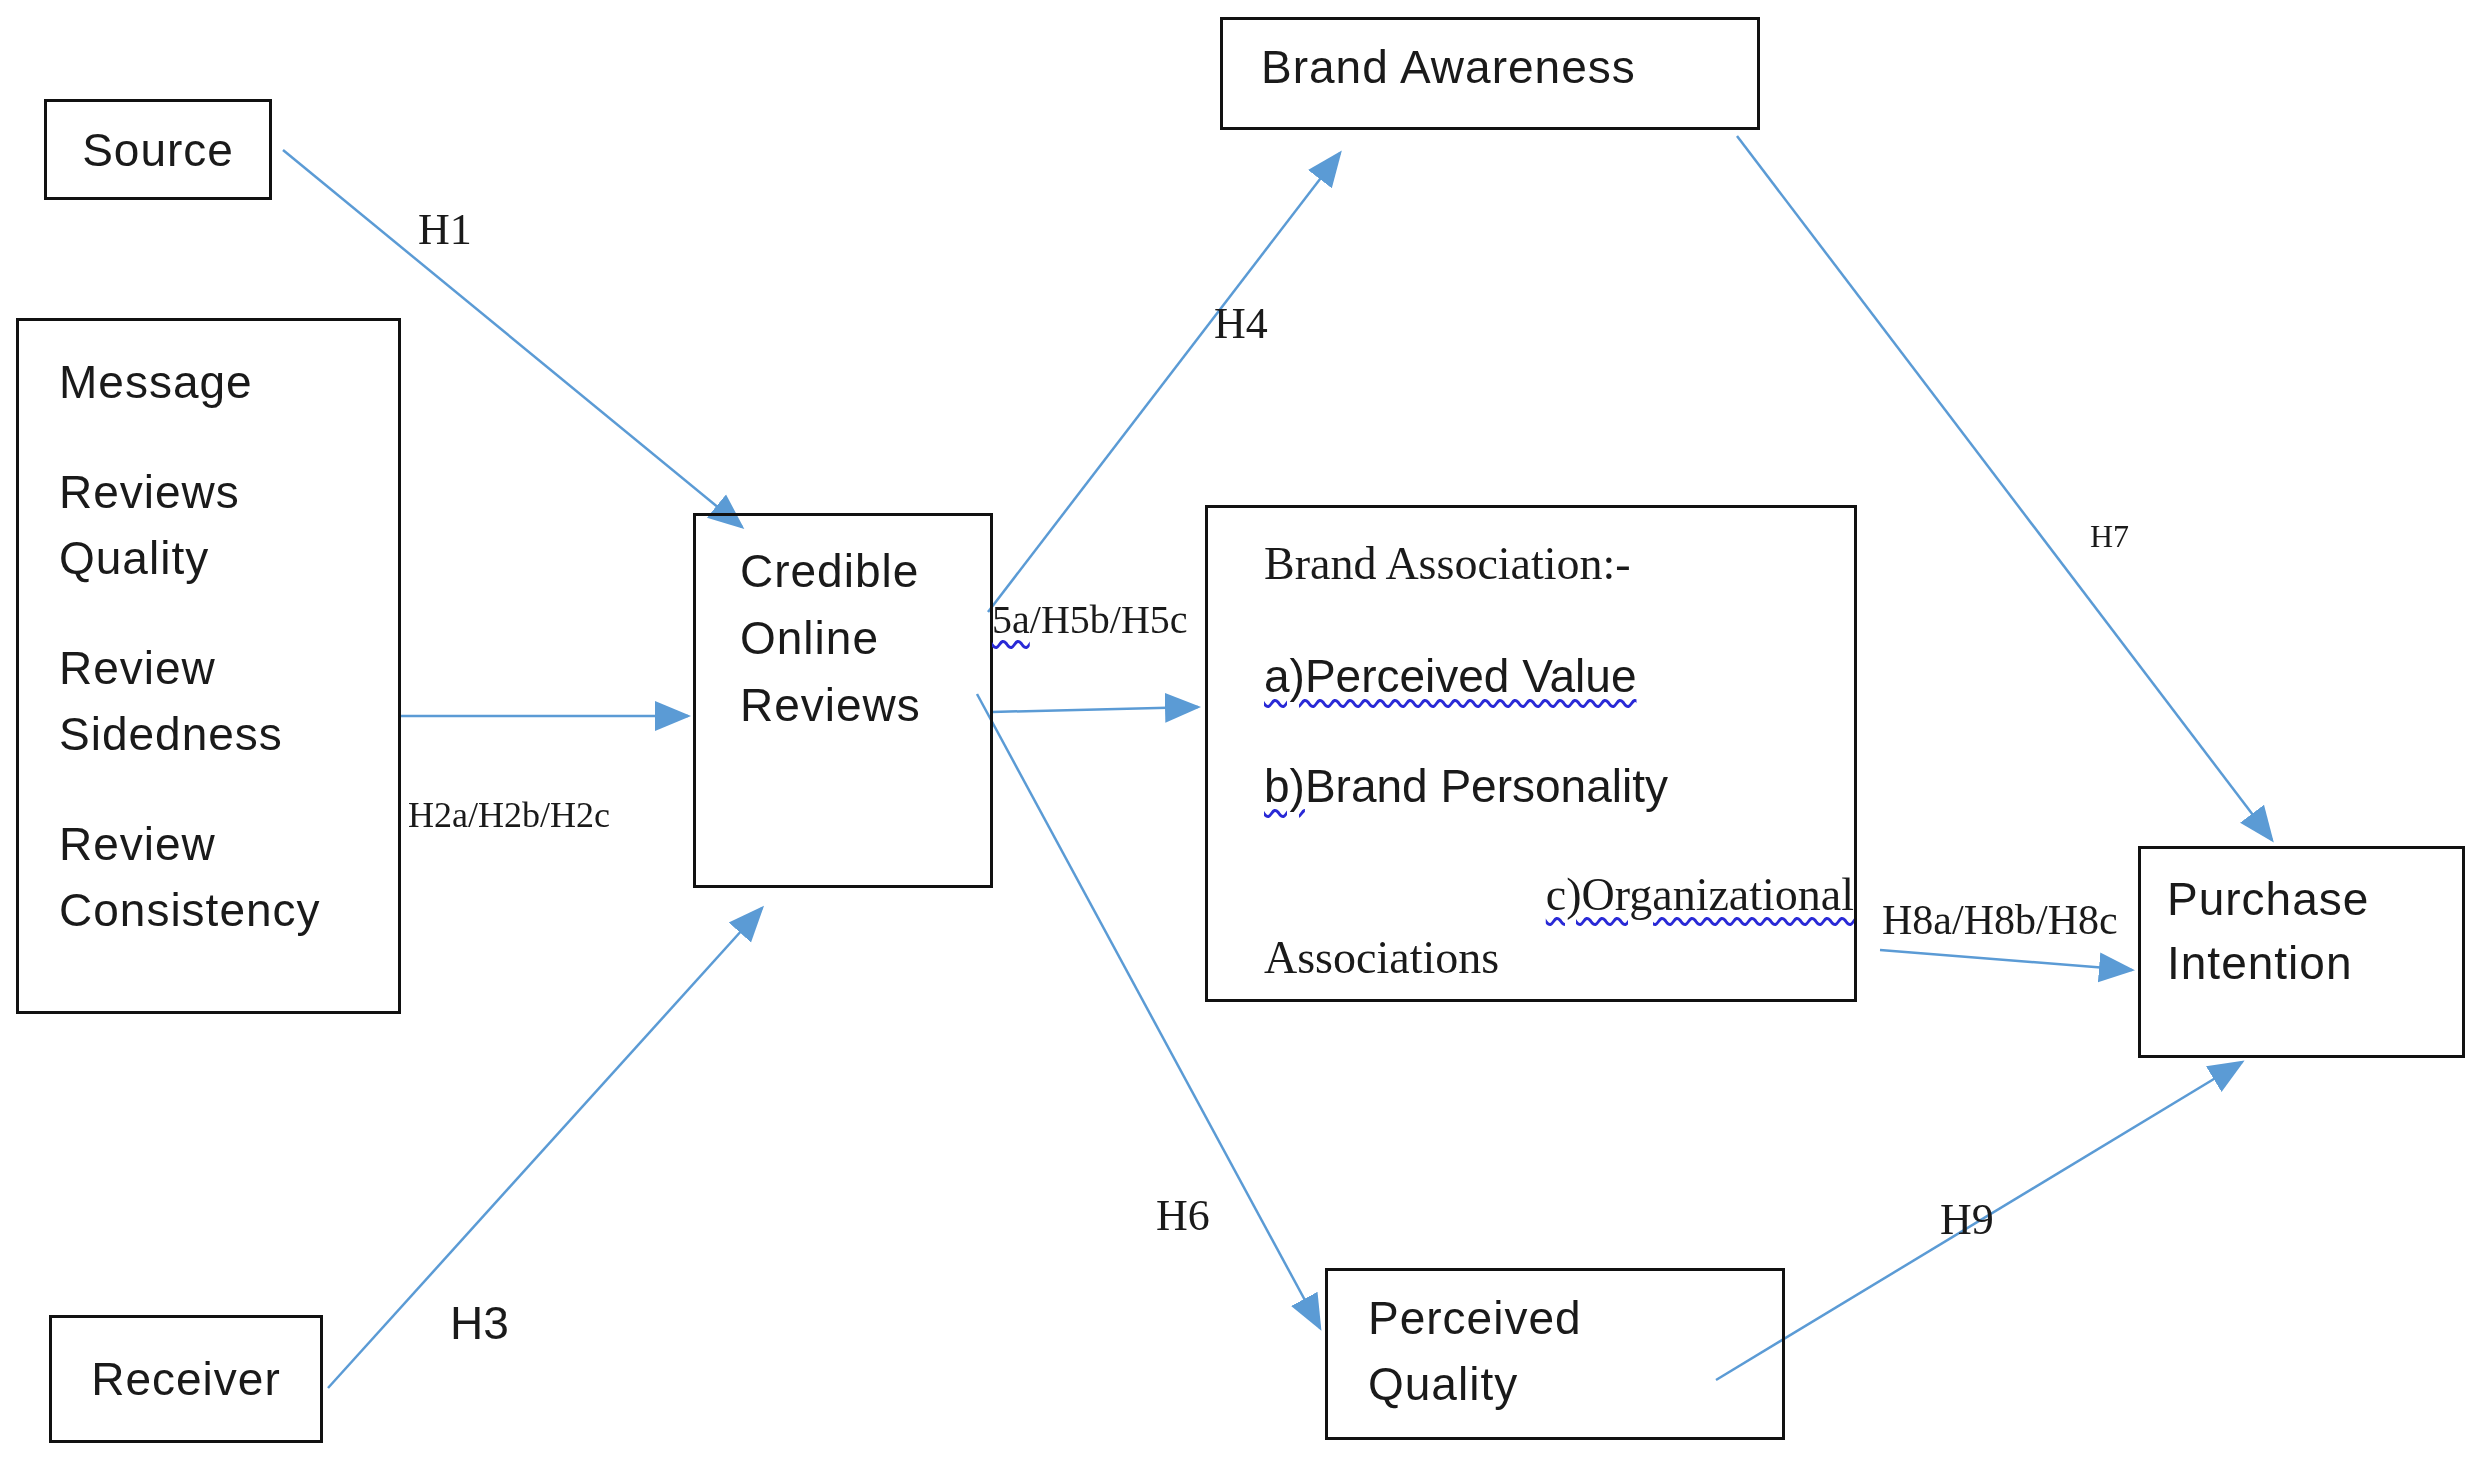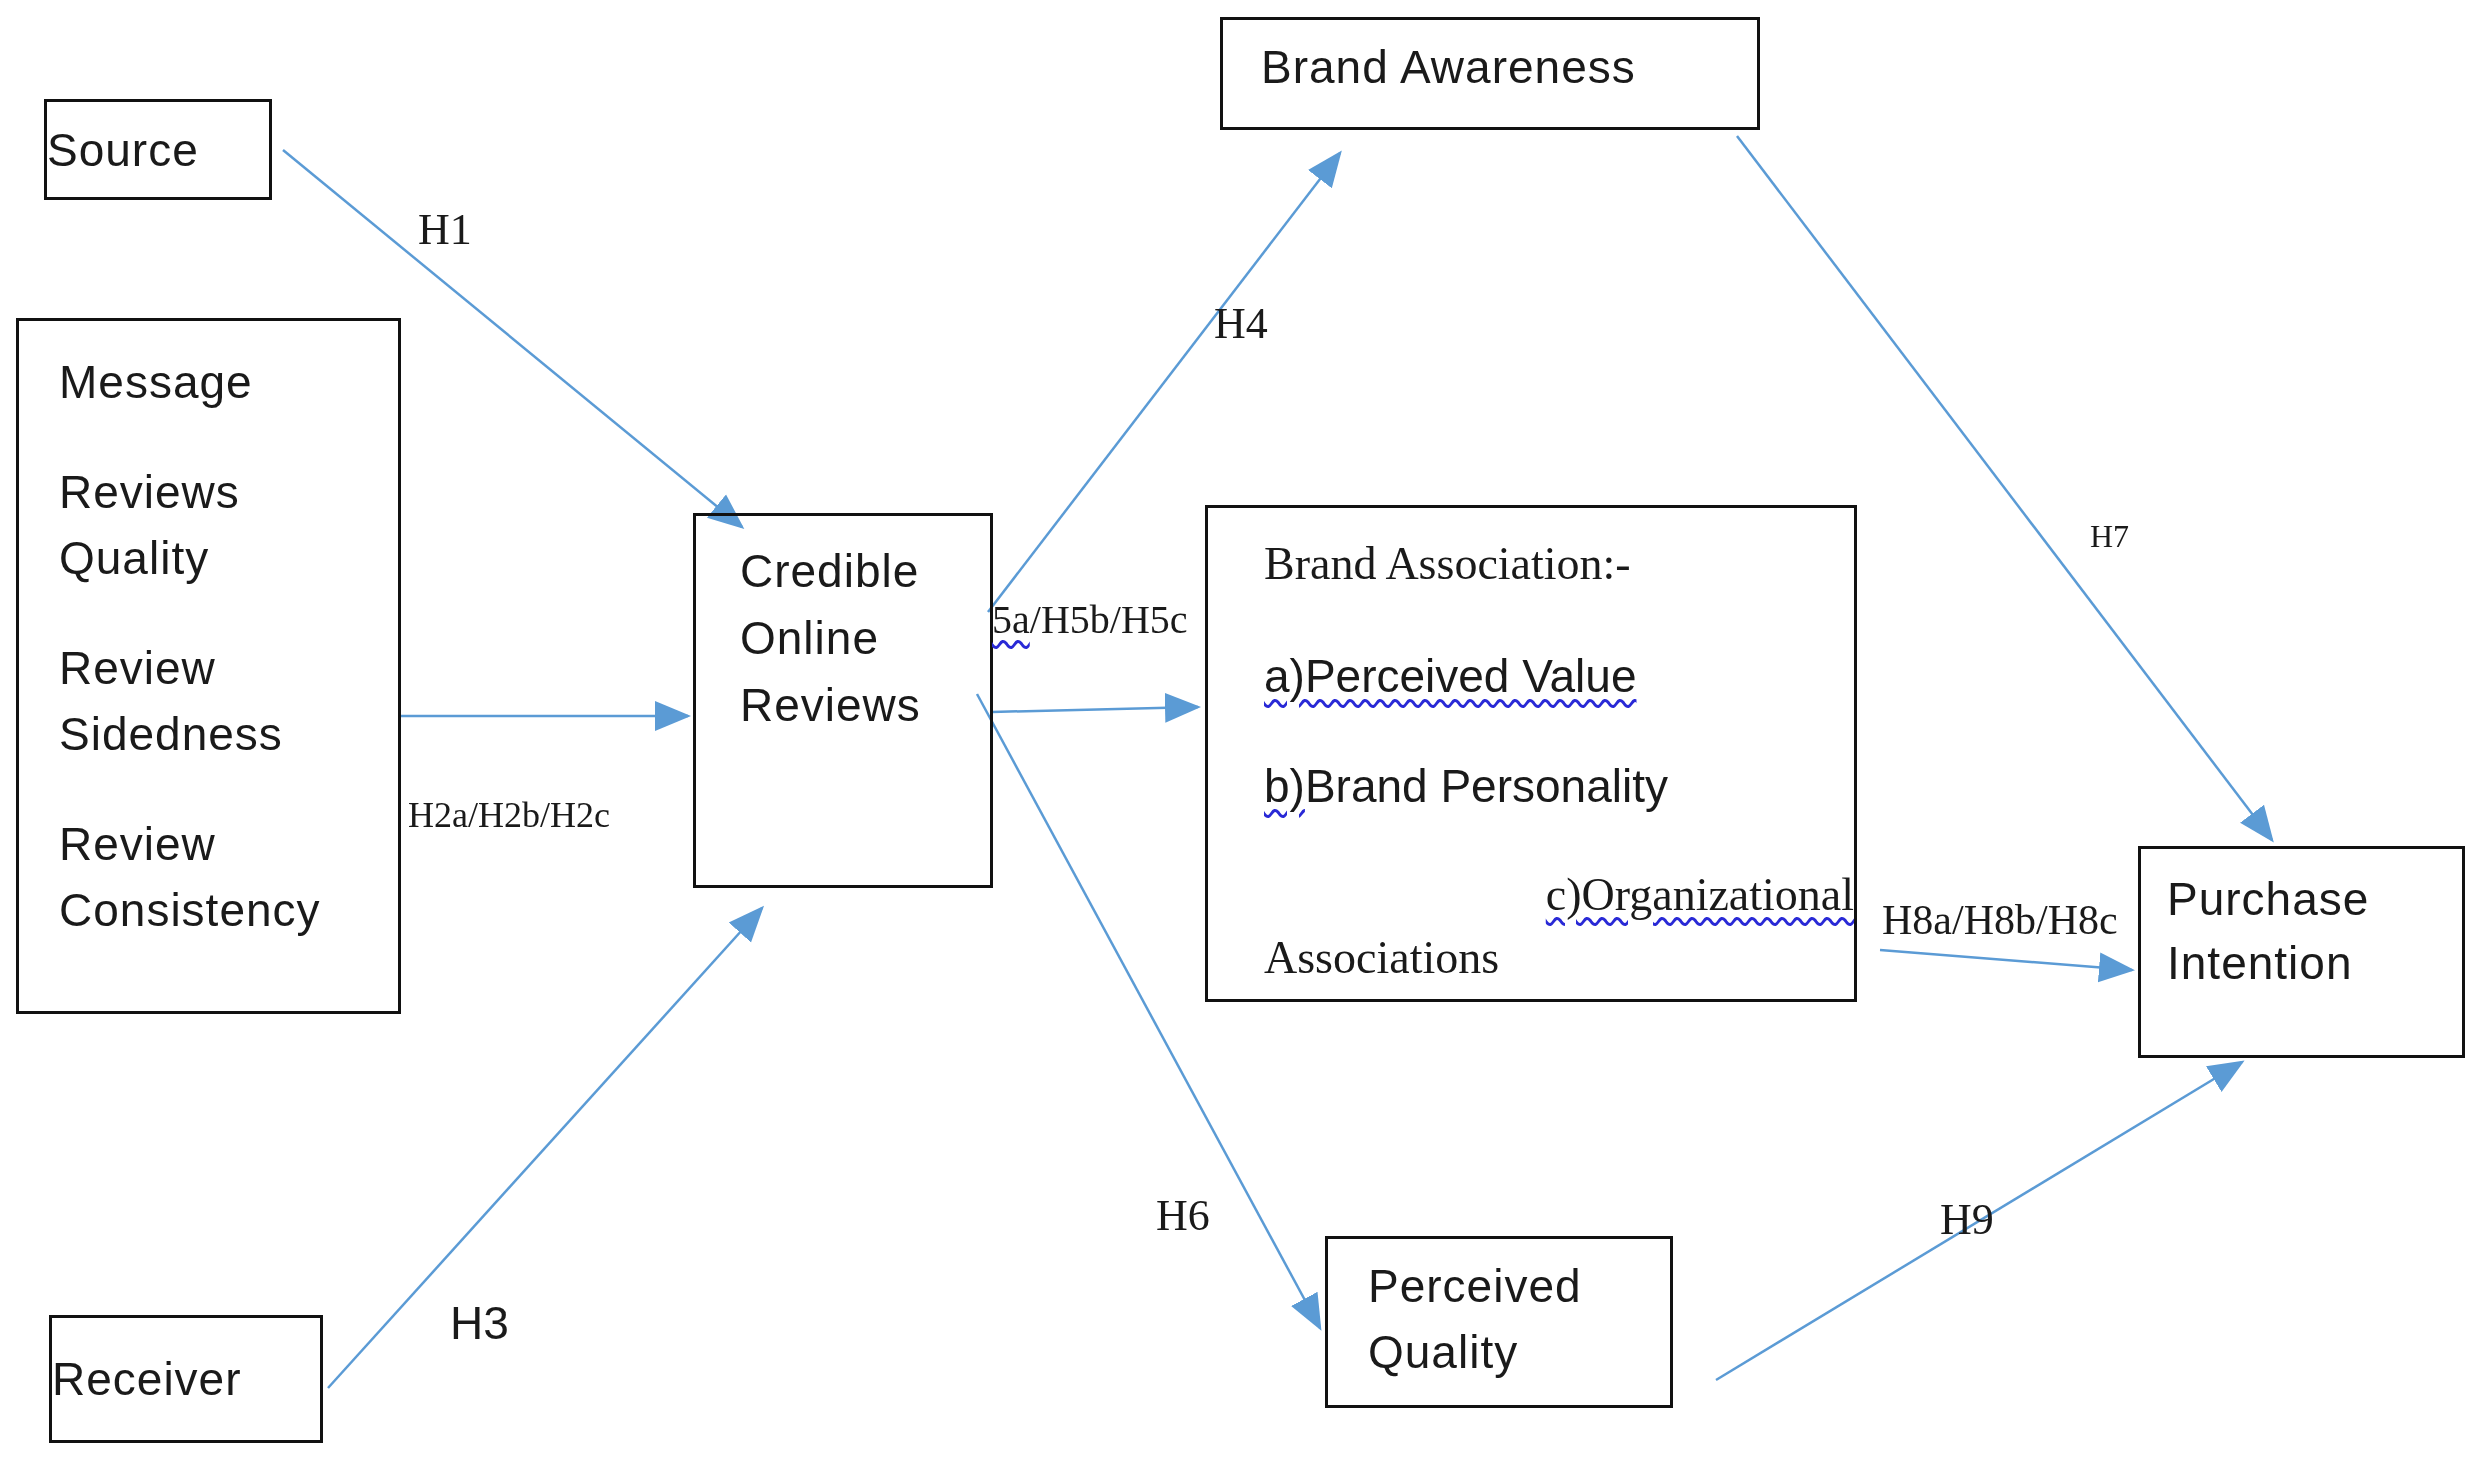--- a/index.html
+++ b/index.html
@@ -20,21 +20,21 @@
   }
   .arrows{position:absolute;left:0;top:0;width:2480px;height:1462px;}
   .box{
     position:absolute;
     border:3px solid var(--border);
     background:transparent;
     box-sizing:border-box;
   }
   .sans{font-family:"Liberation Sans",sans-serif;}
   .serif{font-family:"Liberation Serif",serif;}
-  .center{display:flex;align-items:center;justify-content:flex-start;}
+  .center{display:flex;align-items:center;justify-content:center;}
   .label46{font-size:46px;letter-spacing:1px;}
   
   .msg{padding:28px 0 0 40px;font-size:46px;line-height:66px;letter-spacing:1px;}
   .msg .gap{margin-top:44px;}
   
   .cred{padding:22px 0 12px 44px;font-size:46px;line-height:67px;letter-spacing:1px;}
   
   .ba{padding:20px 0 0 38px;font-size:46px;letter-spacing:1px;}
   
   .bassoc{padding:26px 0 0 56px;font-size:46px;}
@@ -112,21 +112,21 @@
     <div class="item-b"><span class="wavy">b)</span><span>Brand Personality</span></div>
     <div class="item-c"><span class="wavy">c)Organizational</span></div>
     <div class="item-c2">Associations</div>
   </div>
 
   <div class="box purch sans" style="left:2138px;top:846px;width:327px;height:212px">
     <div>Purchase</div>
     <div>Intention</div>
   </div>
 
-  <div class="box pq sans" style="left:1325px;top:1236px;width:348px;height:172px">
+  <div class="box pq sans" style="left:1325px;top:1268px;width:460px;height:172px">
     <div>Perceived</div>
     <div>Quality</div>
   </div>
 
   <div class="hlab serif" style="left:418px;top:204px;font-size:44px">H1</div>
   <div class="hlab serif" style="left:408px;top:794px;font-size:36px">H2a/H2b/H2c</div>
   <div class="hlab sans" style="left:450px;top:1296px;font-size:46px">H3</div>
   <div class="hlab serif" style="left:1214px;top:298px;font-size:44px">H4</div>
   <div class="hlab serif" style="left:992px;top:596px;font-size:40px">
     <span class="wavy">5a</span><span>/H5b/H5c</span>

